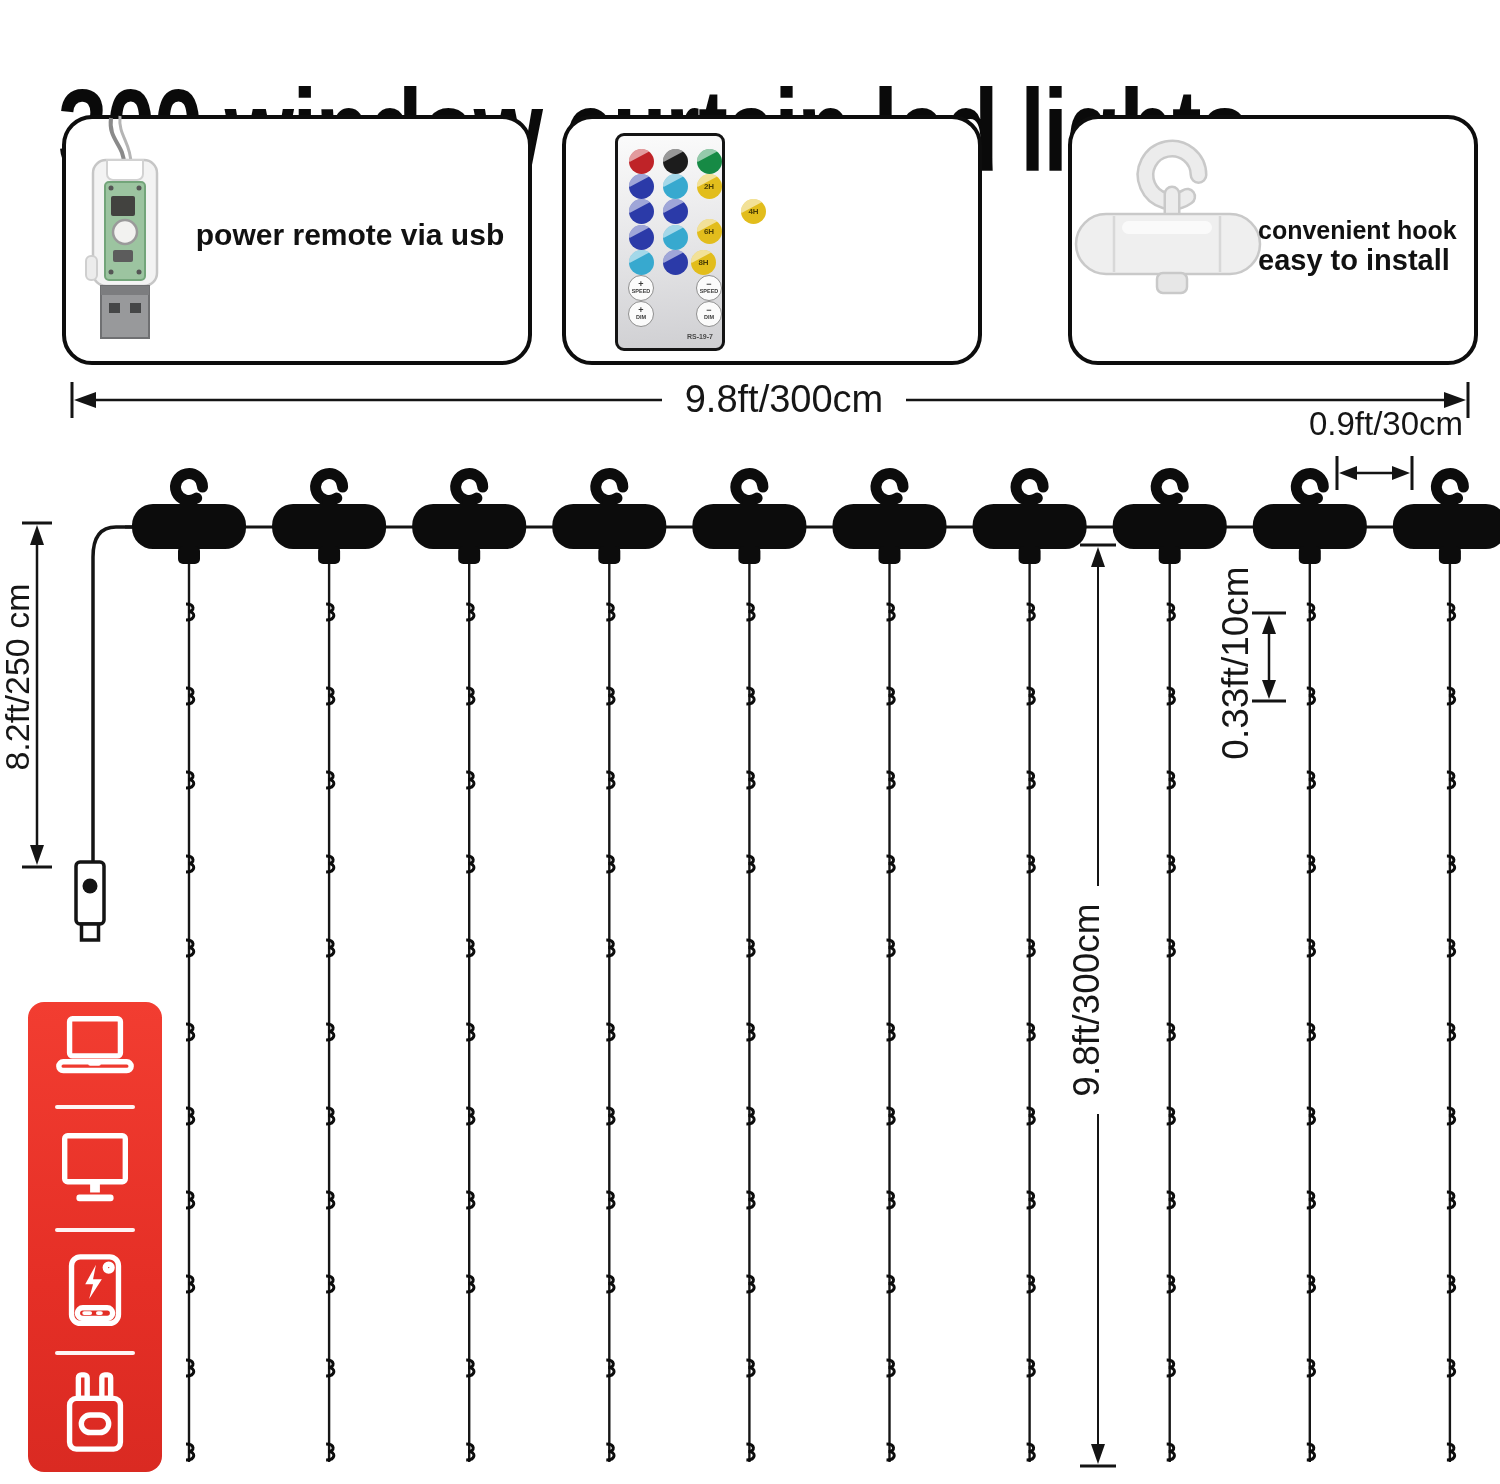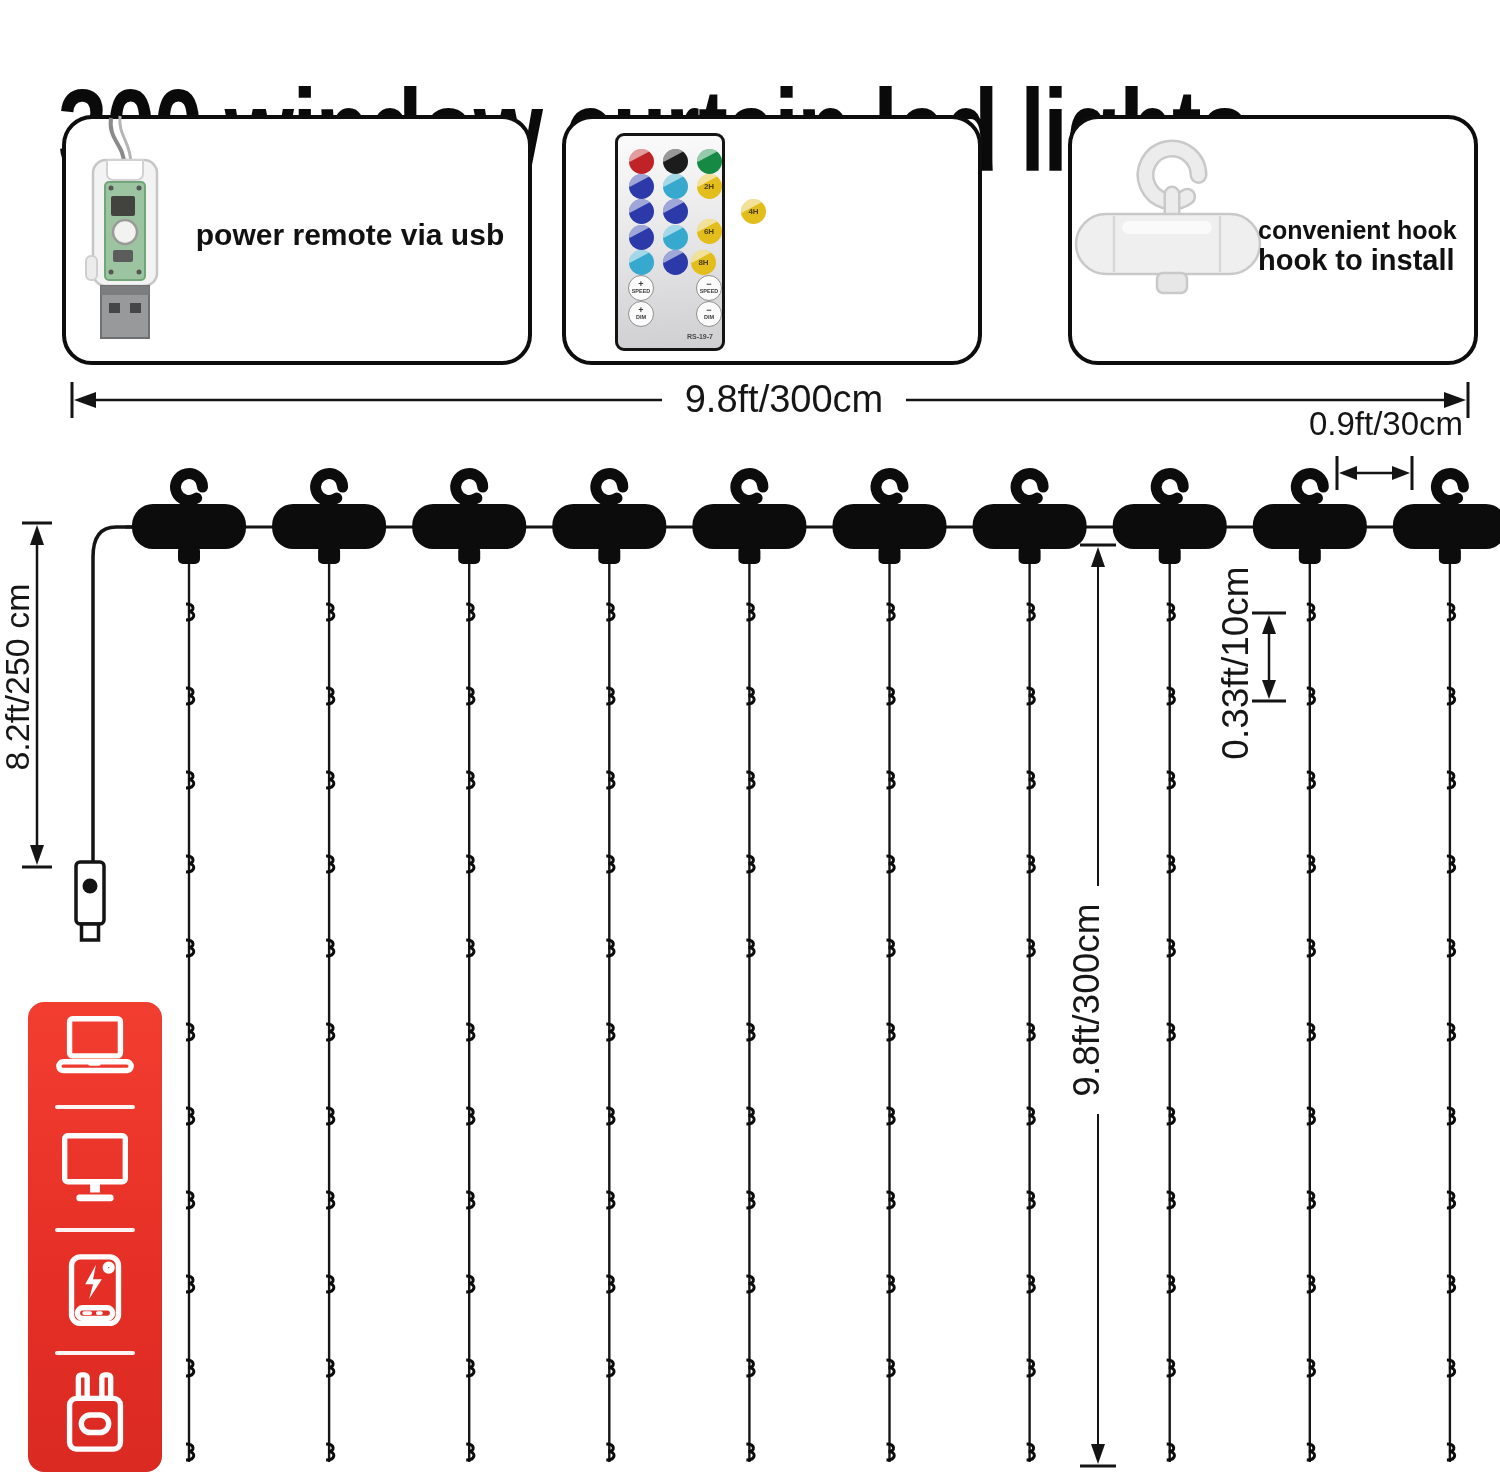--- a/index.html
+++ b/index.html
@@ -156,21 +156,21 @@
     <path d="M110 76 V 98" stroke="#c9c9c9" stroke-width="17" stroke-linecap="round"></path>
     <path d="M110 76 V 98" stroke="#ececec" stroke-width="12" stroke-linecap="round"></path>
     <rect x="14" y="96" width="184" height="60" rx="30" fill="#efefef" stroke="#c9c9c9" stroke-width="2.5"></rect>
     <path d="M52 98 v56 M158 98 v56" stroke="#d8d8d8" stroke-width="2.5"></path>
     <rect x="60" y="103" width="90" height="13" rx="6.5" fill="#fafafa"></rect>
     <rect x="95" y="155" width="30" height="20" rx="6" fill="#e7e7e7" stroke="#c9c9c9" stroke-width="2.5"></rect>
   </svg>
 
   <div class="feature-label" id="label-power">power remote via usb</div>
   <div class="feature-label" id="label-hook-1">convenient hook</div>
-  <div class="feature-label" id="label-hook-2">hook to install</div>
+  <div class="feature-label" id="label-hook-2">easy to install</div>
 
   <svg id="curtain-svg" width="1500" height="1484" viewBox="0 0 1500 1484">
 
     <g stroke="#141414" fill="#141414">
       <path d="M72 382 V418 M1468 382 V418" stroke-width="3" fill="none"></path>
       <path d="M84 400 H662 M906 400 H1456" stroke-width="2.5" fill="none"></path>
       <polygon points="74,400 96,392 96,408" stroke="none"></polygon>
       <polygon points="1466,400 1444,392 1444,408" stroke="none"></polygon>
     </g>
 

